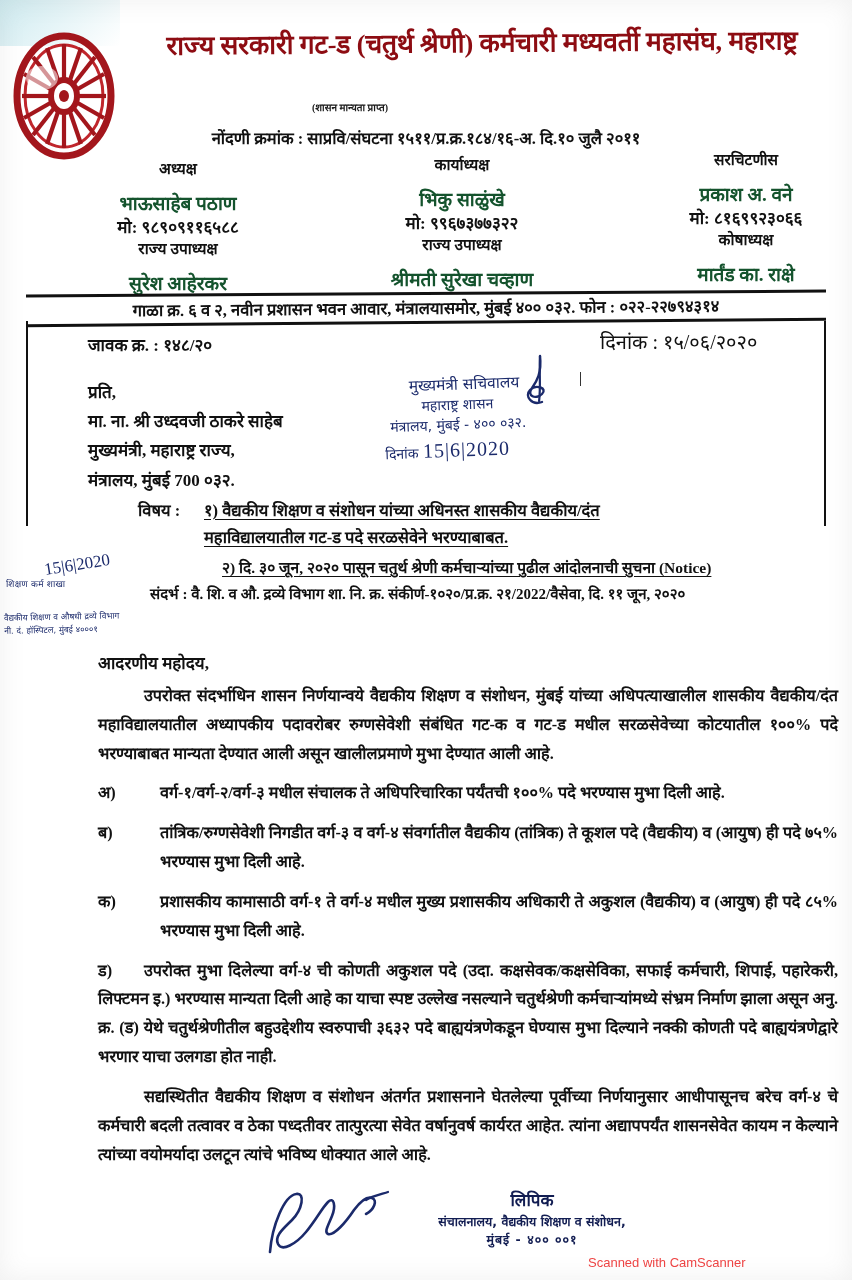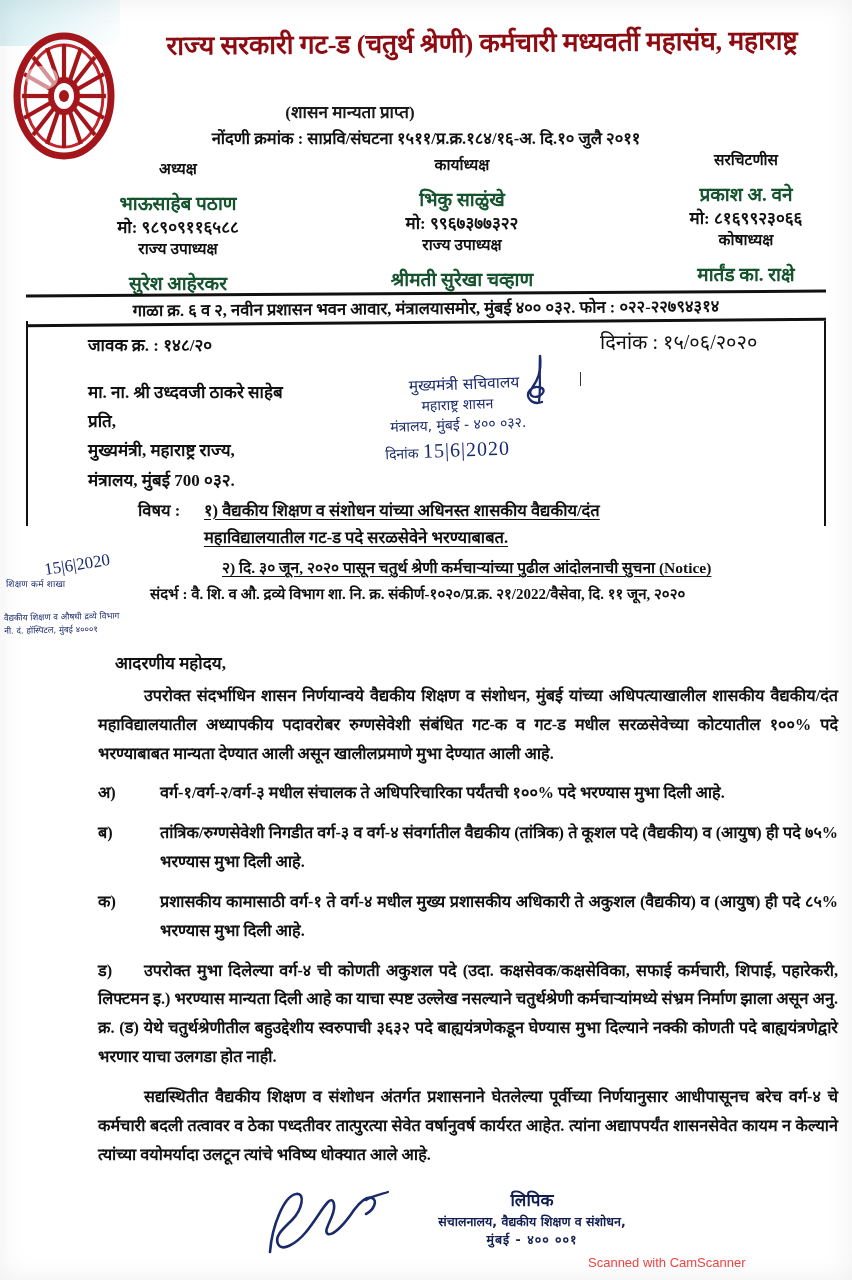--- a/index.html
+++ b/index.html
@@ -53,21 +53,21 @@
     color: #8d0c12;
     letter-spacing: -0.2px;
     transform: rotate(-0.5deg);
     white-space: nowrap;
   }
   #org-approval {
     position: absolute;
     left: 0; top: 78px;
     width: 700px;
     text-align: center;
-    font-size: 17px;
+    font-size: 10px;
     font-weight: bold;
     color: #1a1a1a;
   }
   #org-reg {
     position: absolute;
     left: 0; top: 104px;
     width: 852px;
     text-align: center;
     font-size: 16.5px;
     font-weight: bold;
@@ -246,21 +246,20 @@
     line-height: 1.55;
     transform: rotate(-1.2deg);
   }
 
   
   #salutation {
     position: absolute;
     left: 98px; top: 651px;
     font-size: 17px;
     font-weight: bold;
-    margin-left: 17px;
   }
 
   #body {
     position: absolute;
     left: 98px; top: 682px;
     width: 740px;
     font-size: 16.2px;
     font-weight: bold;
     line-height: 1.78;
     text-align: justify;
@@ -380,22 +379,22 @@
   <div class="hrule" id="rule-top"></div>
   <div id="address">गाळा क्र. ६ व २, नवीन प्रशासन भवन आवार, मंत्रालयासमोर, मुंबई ४०० ०३२. फोन : ०२२-२२७९४३१४</div>
   <div class="hrule" id="rule-bottom"></div>
   <div class="vrule" id="vrule-left"></div>
   <div class="vrule" id="vrule-right"></div>
 
   <div id="outward">जावक क्र. : १४८/२०</div>
   <div id="date-line">दिनांक : १५/०६/२०२०</div>
 
   <div id="to-block">
+    <div>प्रति,</div>
     <div>मा. ना. श्री उध्दवजी ठाकरे साहेब</div>
-    <div>प्रति,</div>
     <div>मुख्यमंत्री, महाराष्ट्र राज्य,</div>
     <div>मंत्रालय, मुंबई 700 ०३२.</div>
   </div>
 
   <div id="cm-sign">
     <svg width="70" height="70" viewBox="0 0 70 70">
       <path d="M28 4 C30 22, 24 30, 20 36 C14 44, 24 48, 30 42 C36 36, 24 32, 18 38 C12 44, 20 54, 30 50" fill="none" stroke="#1b2a6b" stroke-width="2.4" stroke-linecap="round"></path>
       <path d="M28 4 C27 20, 29 34, 27 50" fill="none" stroke="#1b2a6b" stroke-width="2.2"></path>
     </svg>
   </div>

